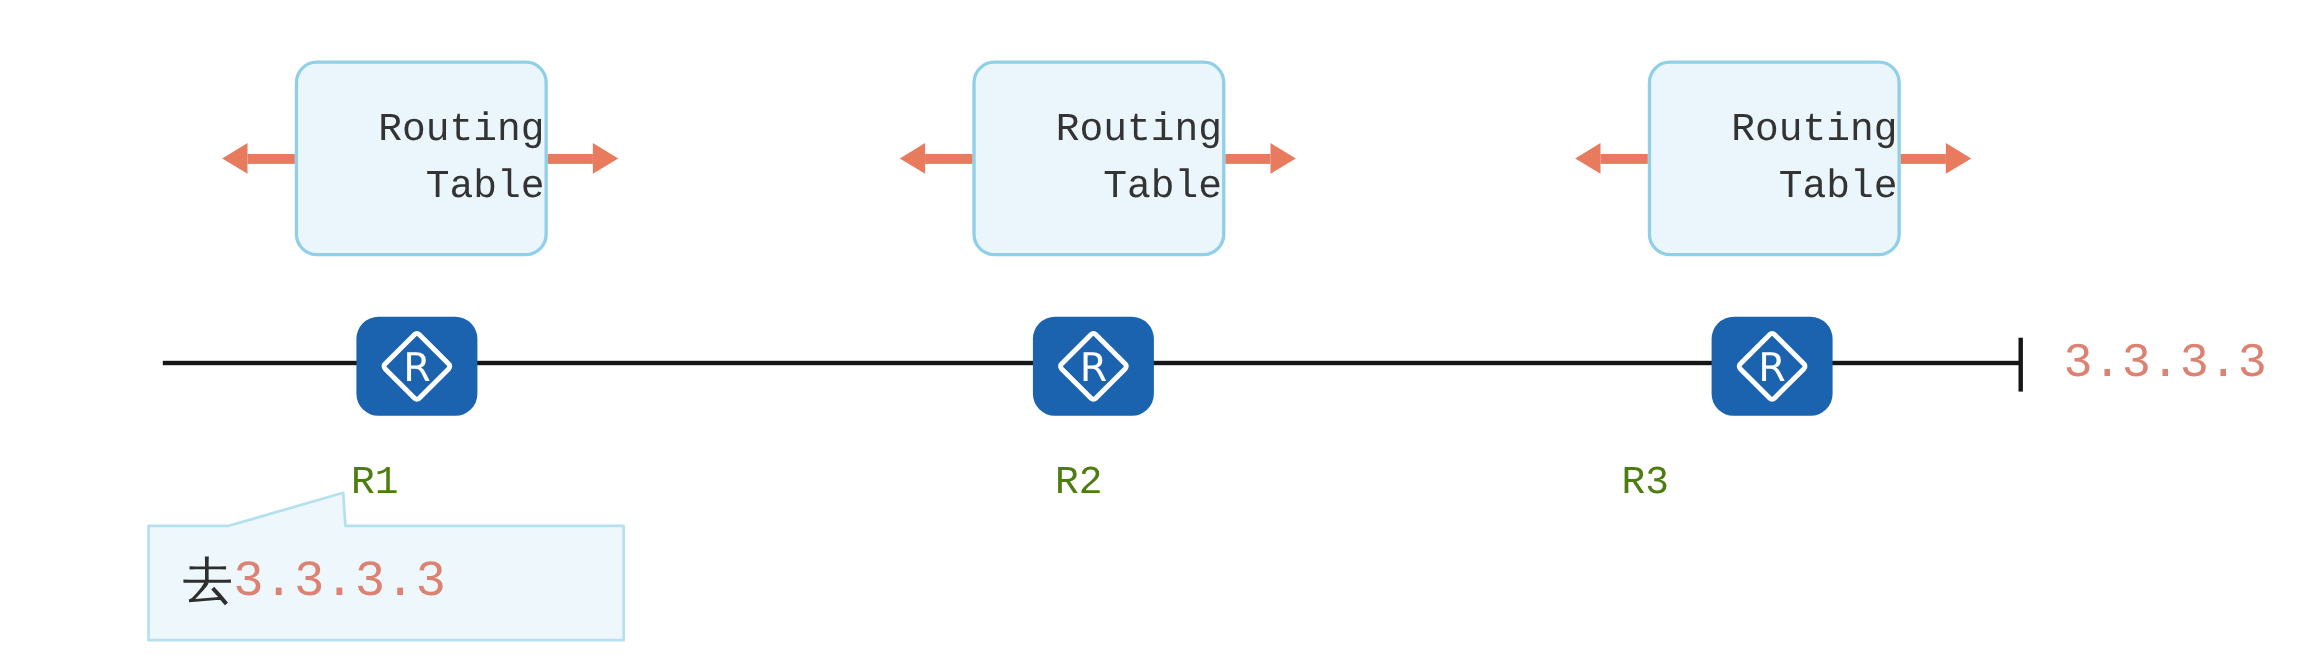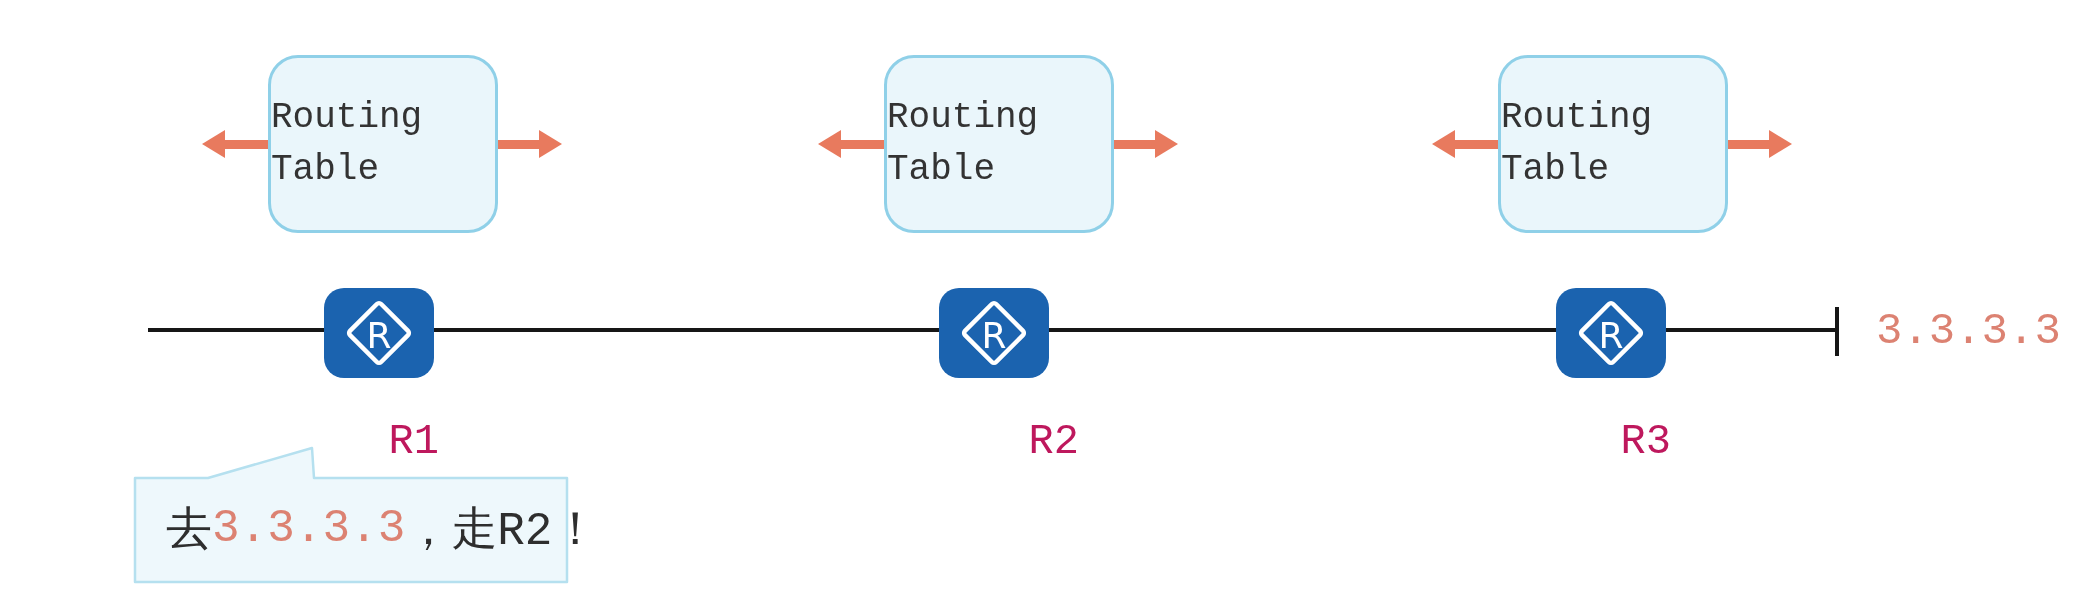--- a/index.html
+++ b/index.html
@@ -16,44 +16,44 @@
 
   
   .dest-label{
     left:1876px;top:309px;font-size:44px;line-height:1;
     color:#dc8272;white-space:nowrap;
   }
 
   
   .rt-box{
     top:55px;width:230px;height:178px;box-sizing:border-box;
-    background:#eaf6fb;border:3px solid #8fd0e8;border-radius:30px;
-    display:flex;flex-direction:column;align-items:flex-start;justify-content:center;
+    background:#eaf6fb;border:3px solid #8fd0e8;border-radius:20px;
+    display:flex;flex-direction:column;align-items:flex-end;justify-content:center;
     color:#333;font-size:36px;line-height:1.45;
   }
 
   
   .arrow{top:130px;height:28px;display:flex;align-items:center;}
   .arrow .shaft{height:9px;background:#e87a5e;flex:1;}
   .arrow .head-left{
     width:0;height:0;border-top:14px solid transparent;border-bottom:14px solid transparent;
     border-right:23px solid #e87a5e;
   }
   .arrow .head-right{
     width:0;height:0;border-top:14px solid transparent;border-bottom:14px solid transparent;
     border-left:23px solid #e87a5e;
   }
 
   
   .router-icon{top:287px;width:112px;height:92px;}
 
   
   .router-label{
-    top:421px;width:120px;text-align:right;
-    font-size:42px;color:#be185d;line-height:1;
+    top:421px;width:120px;text-align:left;
+    font-size:36px;color:#4d7c0f;line-height:1;
   }
 
   
   .callout-svg{left:130px;top:443px;}
   .callout-text{
     left:140px;top:481px;width:420px;height:96px;
     display:flex;align-items:center;padding-left:26px;box-sizing:border-box;
     font-size:46px;color:#2e2e2e;white-space:nowrap;
     font-family:"Liberation Mono","DejaVu Sans Mono","Liberation Sans",sans-serif;
   }
@@ -115,22 +115,21 @@
 </div>
 <div class="abs arrow" style="left:1728px;width:64px;">
   <span class="shaft"></span>
     <span class="head-right"></span>
 </div>
 <svg class="abs router-icon" style="left:1555px;" viewBox="0 0 112 92">
   <rect x="1" y="1" width="110" height="90" rx="20" fill="#1b63af"></rect>
   <rect x="34" y="24" width="44" height="44" rx="3" fill="none" stroke="#ffffff" stroke-width="4.5" transform="rotate(45 56 46)"></rect>
   <text x="56" y="48" text-anchor="middle" dominant-baseline="central" fill="#ffffff" font-size="36" font-family="DejaVu Sans, sans-serif">R</text>
 </svg>
-<div class="abs router-label" style="left:1551px;">R3</div>
+<div class="abs router-label" style="left:1474px;">R3</div>
 
 <svg class="abs callout-svg" width="445" height="145" viewBox="0 0 445 145">
   <path d="M 5 35 L 78 35 L 182 5 L 184 35 L 437 35 L 437 139 L 5 139 Z" fill="#eef8fc" stroke="#b5e0ef" stroke-width="2.5" stroke-linejoin="round"></path>
 </svg>
 <div class="abs callout-text">
   <span>去</span>
     <span class="hl">3.3.3.3</span>
-    <span>，走R2！</span>
 </div>
 
 </body></html>

